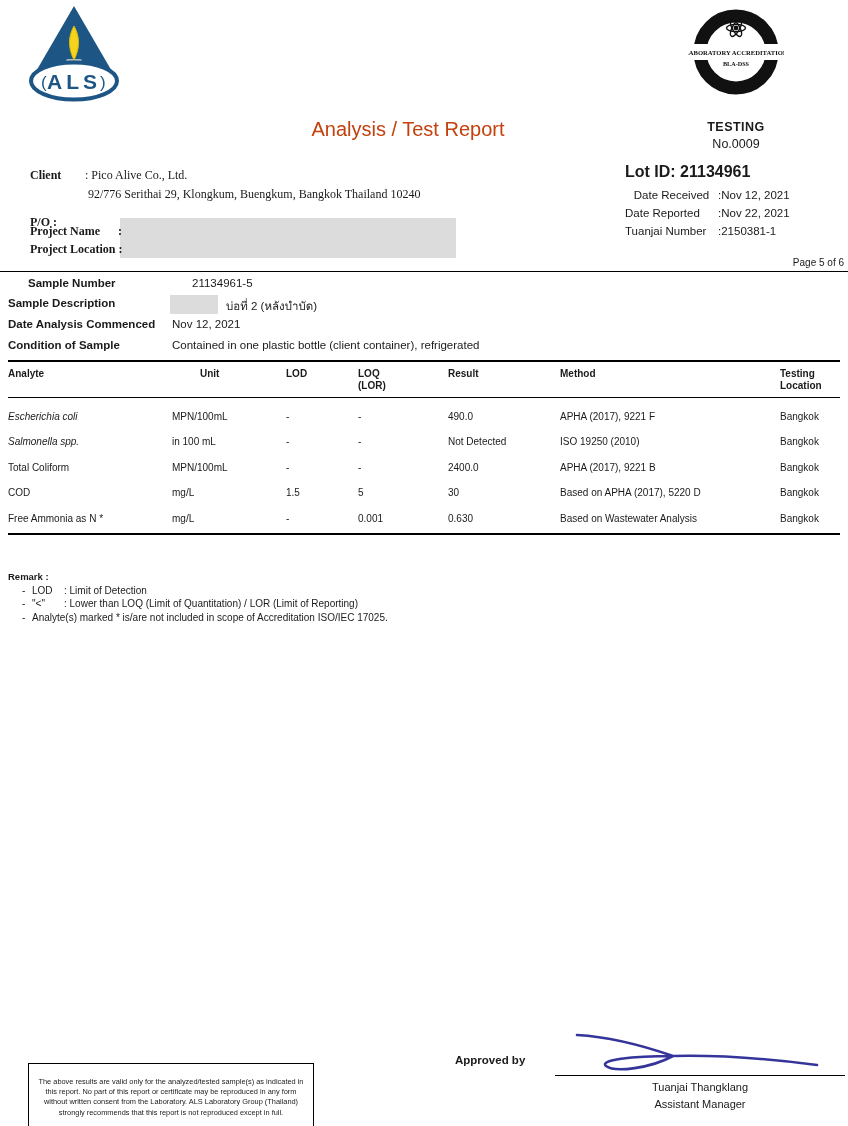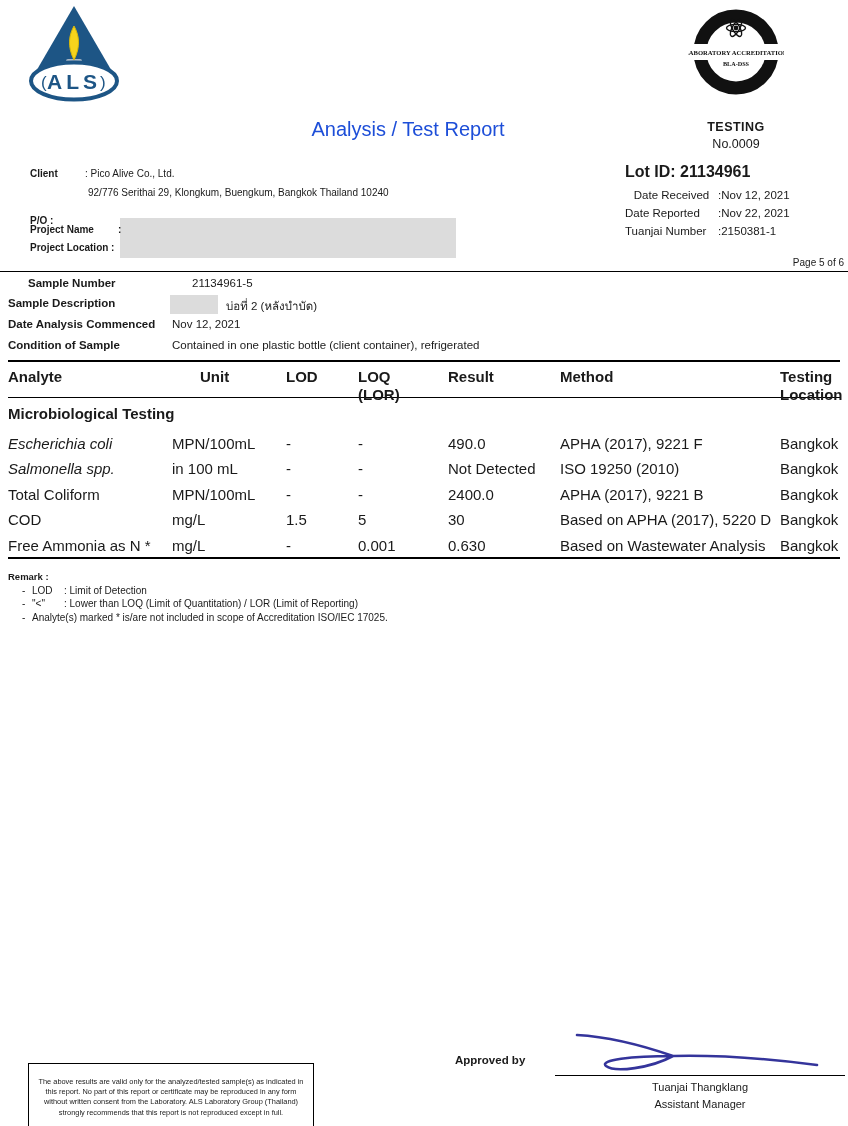--- a/index.html
+++ b/index.html
@@ -4,27 +4,27 @@
 <style>
   html,body{margin:0;padding:0;background:#fff;}
   .page{position:relative;width:848px;height:1126px;background:#fff;overflow:hidden;
         font-family:"Liberation Sans",sans-serif;color:#1a1a1a;}
   .abs{position:absolute;}
   b,.b{font-weight:bold;}
   .it{font-style:italic;}
 
   
   .logo{left:28px;top:4px;width:92px;height:98px;}
-  .title{left:0;top:118px;width:816px;text-align:center;font-size:20px;color:#1d4ed8;}
+  .title{left:0;top:118px;width:816px;text-align:center;font-size:20px;color:#c2410c;}
   .seal{left:688px;top:6px;width:96px;height:102px;}
   .seal-testing{left:680px;top:120px;width:112px;text-align:center;font-size:12.5px;font-weight:bold;letter-spacing:.5px;}
   .seal-no{left:680px;top:137px;width:112px;text-align:center;font-size:12.5px;}
 
   
-  .info{font-size:10px;}
+  .info{font-size:12px;font-family:Liberation Serif, serif;}
   .lab{display:inline-block;}
   .client-row1{left:30px;top:168px;}
   .client-addr{left:88px;top:187px;}
   .po-row{left:30px;top:206px;margin-top:9px;}
   .pn-row{left:30px;top:224px;}
   .pl-row{left:30px;top:242px;}
   .lab-w{display:inline-block;width:88px;}
   .redact-big{left:120px;top:218px;width:336px;height:40px;background:#dcdcdc;}
   .lot-id{left:625px;top:163px;font-size:16px;font-weight:bold;}
   .ri-row{font-size:11.5px;}
@@ -37,21 +37,21 @@
 
   
   .samp{font-size:11.5px;}
   .s-lab{left:8px;font-weight:bold;}
   .s-val{left:172px;}
   .sr1{top:277px;margin-left:20px;} .sr2{top:297px;} .sr3{top:318px;} .sr4{top:339px;}
   .redact-small{left:170px;top:295px;width:48px;height:19px;background:#dcdcdc;}
   .s-desc{left:226px;}
 
   
-  .tbl{left:8px;top:360px;width:832px;font-size:15px;}
+  .tbl{left:8px;top:360px;width:832px;font-size:10px;}
   .t-top{border-top:2px solid #000;}
   .grid7{display:grid;grid-template-columns:164px 108px 75px 93px 112px 220px 60px;}
   .t-header{padding-top:6px;height:29px;border-bottom:1.5px solid #000;font-weight:bold;
             line-height:1.18;white-space:pre-line;}
   .h-unit{padding-left:28px;}
   .c-lod{padding-left:6px;}
   .c-loq{padding-left:3px;}
   .t-sec{margin-top:7px;font-weight:bold;}
   .t-row{margin-top:12.5px;height:13px;}
   .t-bottom{margin-top:7px;border-top:2px solid #000;}
@@ -145,21 +145,20 @@
       <div class="h-unit">Unit</div>
       <div class="c-lod">LOD</div>
       <div class="c-loq">LOQ
 (LOR)</div>
       <div>Result</div>
       <div>Method</div>
       <div>Testing
 Location</div>
     </div>
 
-    <div class="t-sec">Microbiological Testing</div>
 
     <div class="grid7 t-row">
       <div class="it">Escherichia coli</div>
       <div>MPN/100mL</div>
       <div class="c-lod">-</div>
       <div class="c-loq">-</div>
       <div>490.0</div>
       <div>APHA (2017), 9221 F</div>
       <div>Bangkok</div>
     </div>

